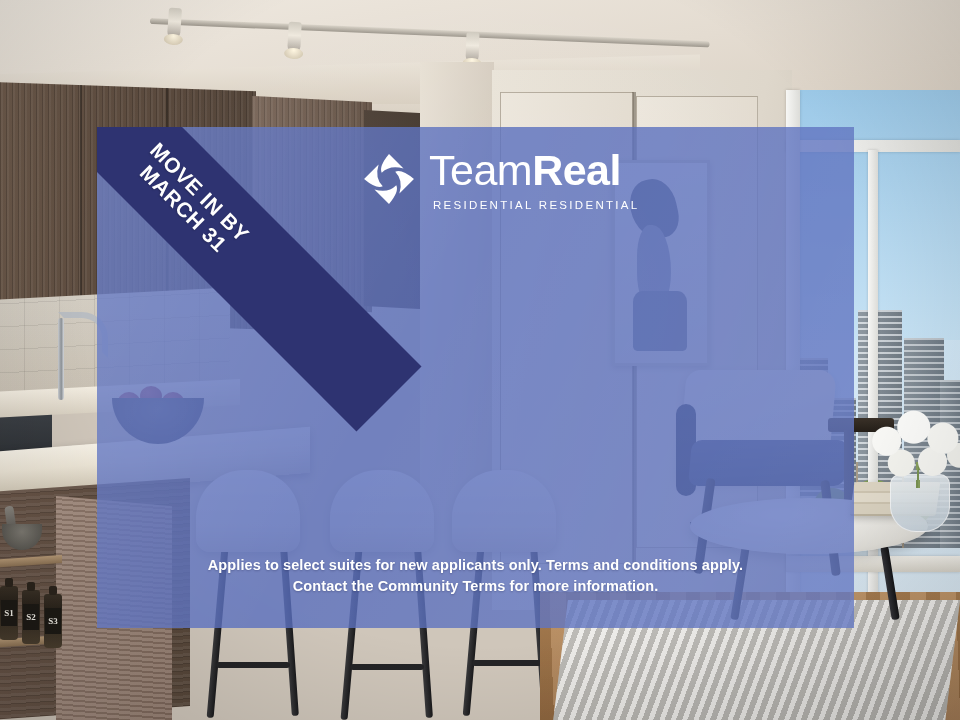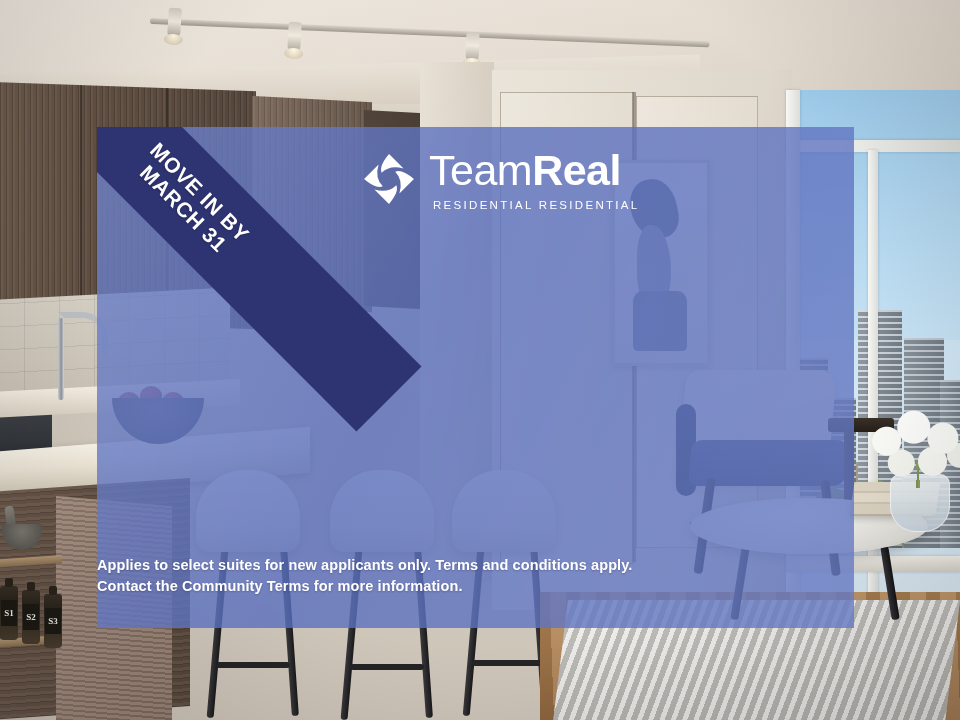--- a/index.html
+++ b/index.html
@@ -496,20 +496,21 @@
     font-weight: bold;
     font-size: 46px;
     letter-spacing: .2px;
     white-space: nowrap;
     text-shadow: 0 2px 4px rgba(20,26,60,.30);
   }
 
   
   .fineprint {
     position: absolute; left: 0; right: 0; top: 428px;
+    text-align: center;
     color: #ffffff;
     font-family: "Liberation Sans", sans-serif;
     font-weight: bold;
     font-size: 14.5px;
     line-height: 1.45;
     letter-spacing: .1px;
     text-shadow: 0 1px 2px rgba(20,26,60,.28);
   }
   .fineprint .fp-line { display: block; }
 </style>

